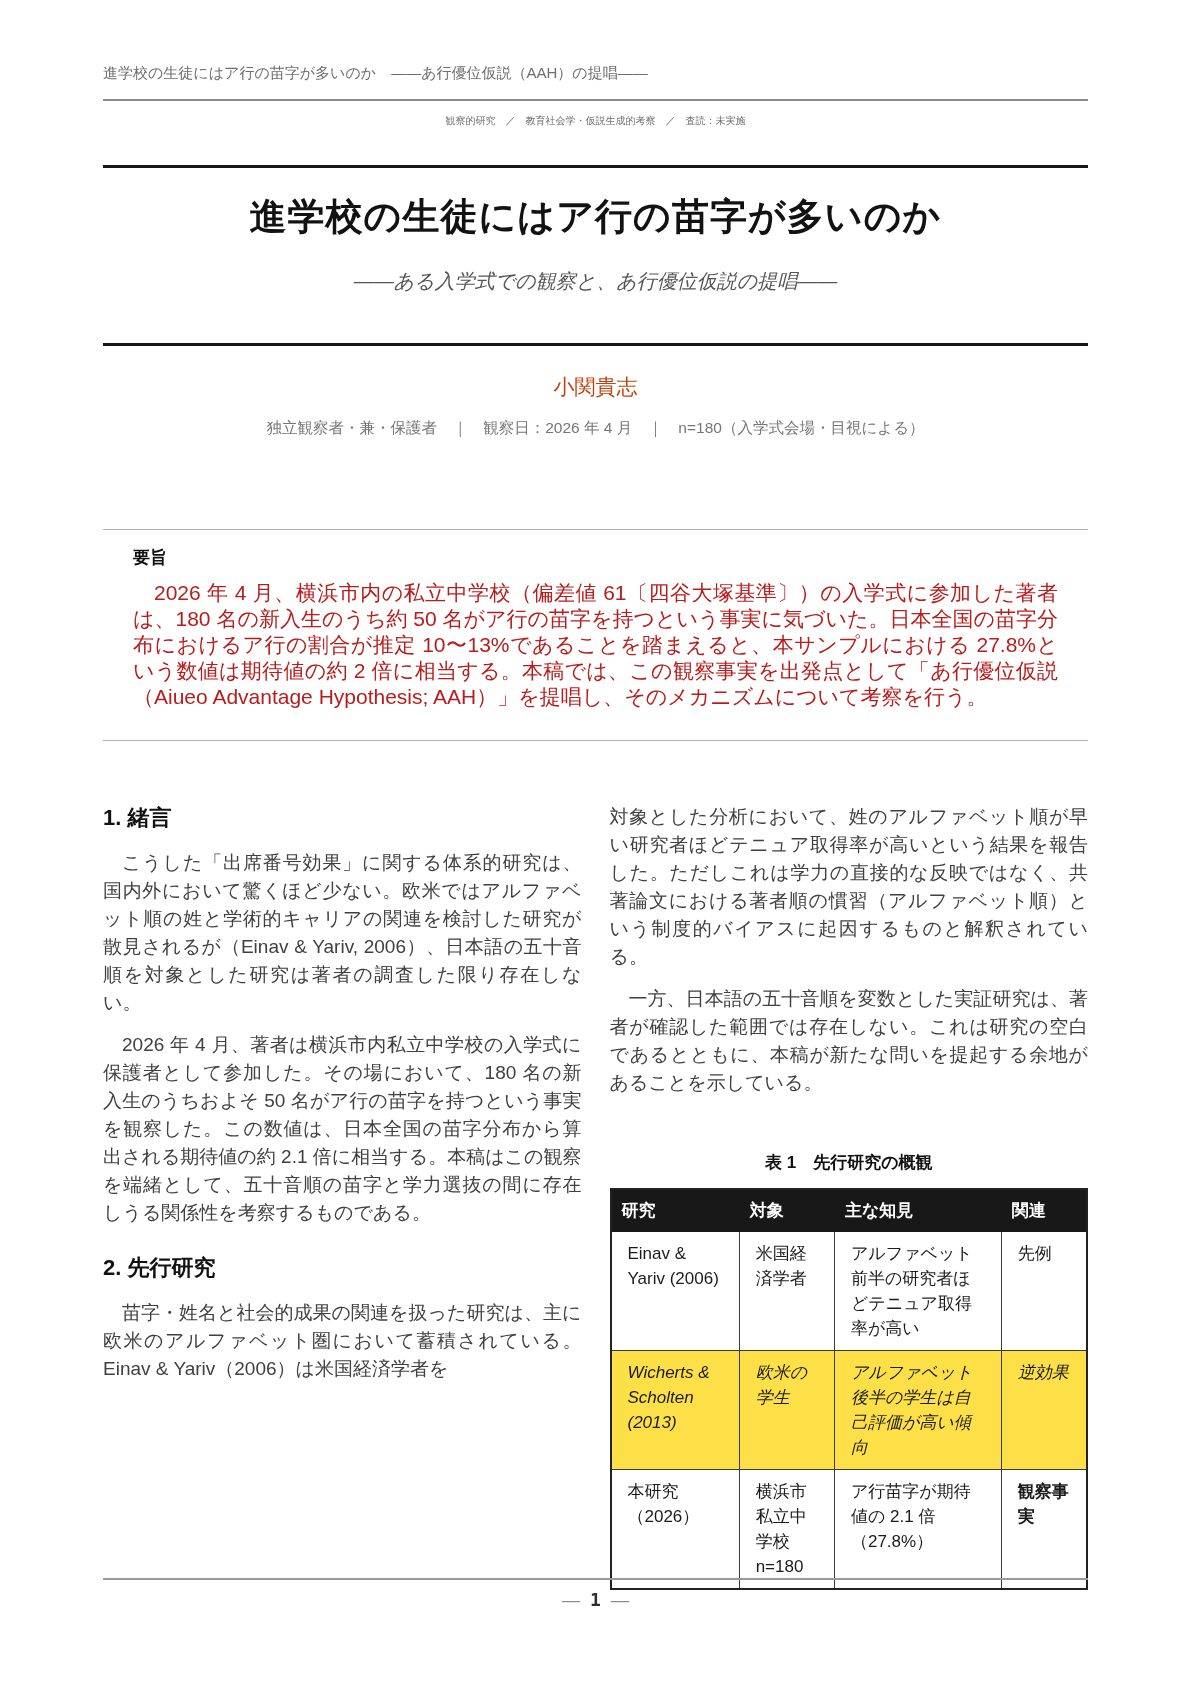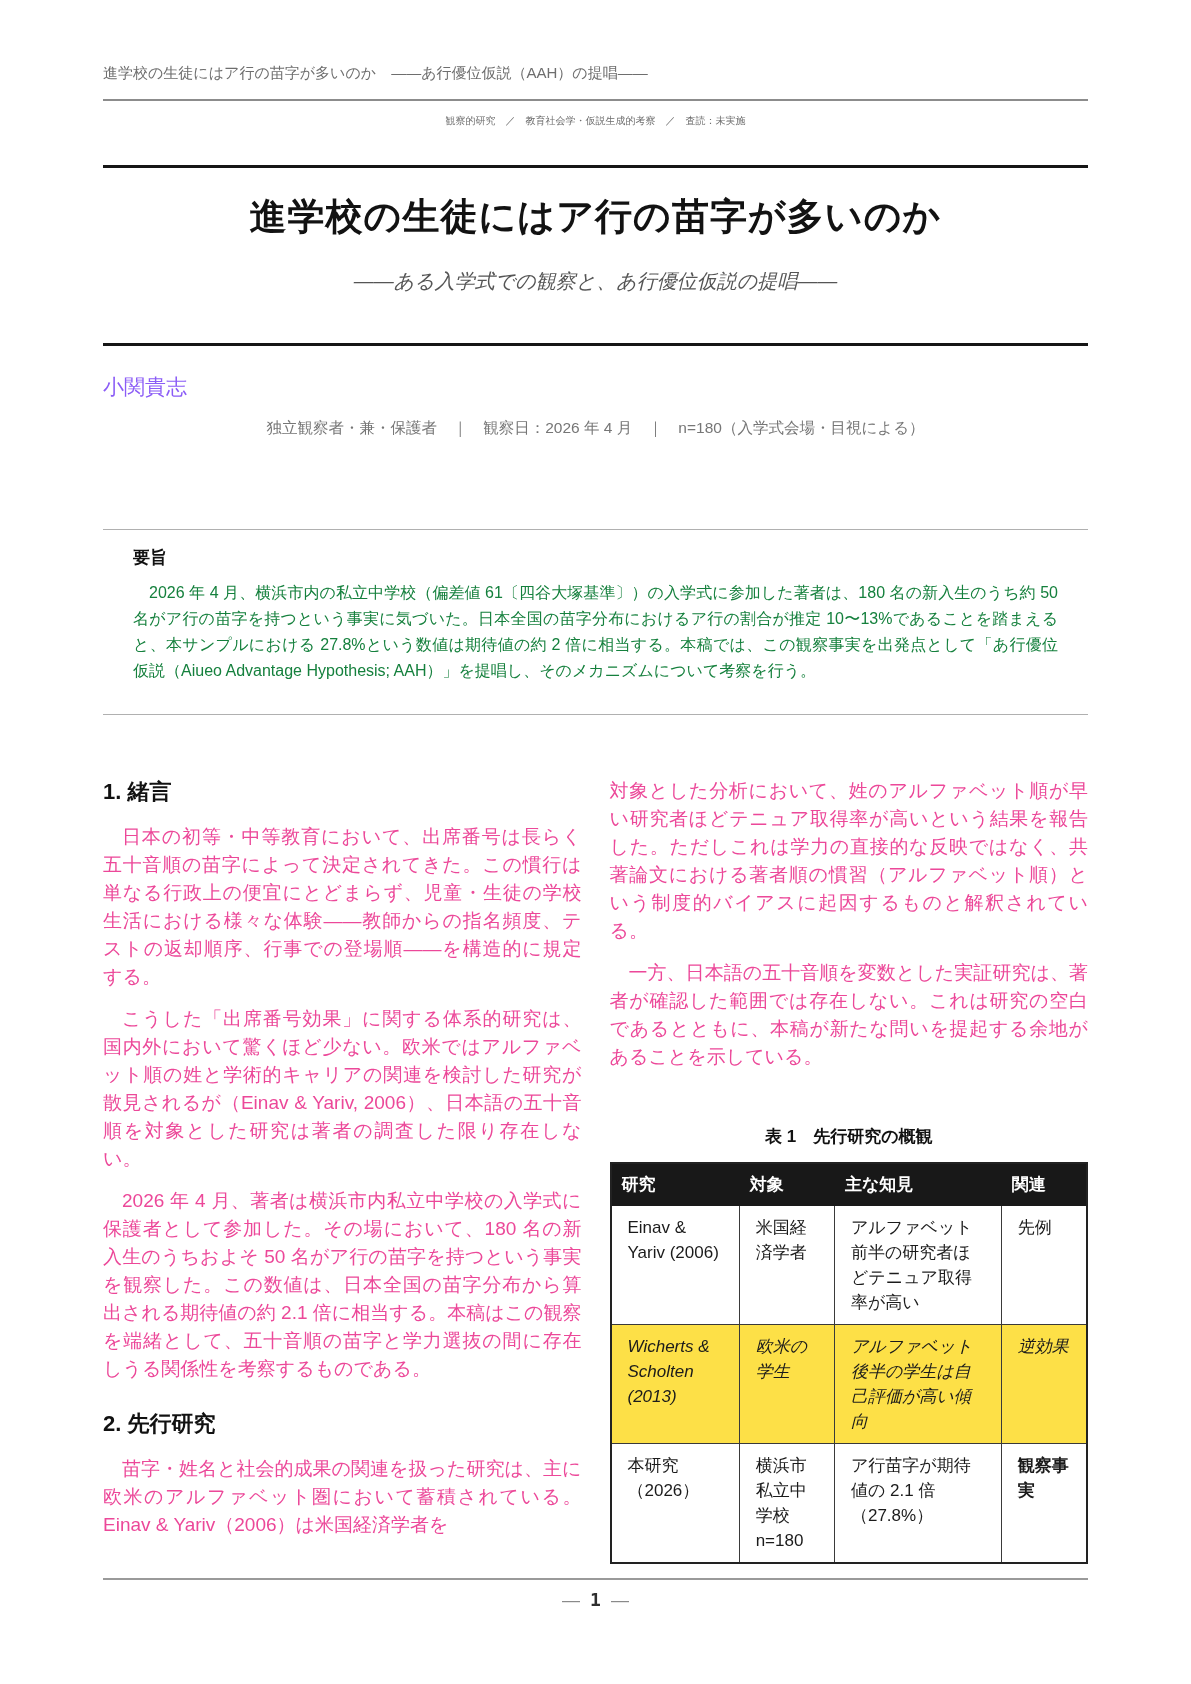--- a/index.html
+++ b/index.html
@@ -39,58 +39,58 @@
     font-size:37px;font-weight:bold;color:#121212;
     letter-spacing:1px;
   }
   .paper-subtitle{
     margin:26px 0 0 0;text-align:center;
     font-size:20px;font-style:italic;color:#555555;
   }
 
   
   .author-name{
-    margin-top:27px;
-    font-size:21px;color:#8b5cf6;
+    margin-top:27px;text-align:center;
+    font-size:21px;color:#c2410c;
   }
   .author-meta{
     margin-top:17px;text-align:center;
     font-size:15.5px;color:#767676;
   }
 
   
   .abstract{
     margin-top:90px;
     border-top:1px solid #b0b0b0;
     border-bottom:1px solid #b0b0b0;
     padding:16px 30px 30px 30px;
   }
   .abstract-heading{
     font-size:17px;font-weight:bold;color:#111111;
   }
   .abstract-body{
     margin:11px 0 0 0;
-    font-size:16px;line-height:26px;color:#15803d;
+    font-size:21px;line-height:26px;color:#b91c1c;
     text-align:justify;text-indent:1em;
   }
 
   
   .columns{
     display:flex;gap:28px;
     margin-top:62px;
   }
   .col{flex:1;min-width:0;}
   .section-heading{
     margin:0 0 16px 0;
     font-size:22px;font-weight:bold;color:#111111;
   }
   .section-heading.second{margin-top:26px;}
   .body-p{
     margin:0 0 14px 0;
-    font-size:19px;line-height:28px;color:#ec4899;
+    font-size:19px;line-height:28px;color:#404040;
     text-align:justify;
   }
   .body-p.indent{text-indent:1em;}
 
   
   .table-block{margin-top:54px;}
   .table-caption{
     text-align:center;
     font-size:17px;font-weight:bold;color:#111111;
     margin-bottom:14px;
@@ -153,21 +153,20 @@
 
     <div class="abstract">
       <div class="abstract-heading">要旨</div>
       <p class="abstract-body">2026 年 4 月、横浜市内の私立中学校（偏差値 61〔四谷大塚基準〕）の入学式に参加した著者は、180 名の新入生のうち約 50 名がア行の苗字を持つという事実に気づいた。日本全国の苗字分布におけるア行の割合が推定 10〜13%であることを踏まえると、本サンプルにおける 27.8%という数値は期待値の約 2 倍に相当する。本稿では、この観察事実を出発点として「あ行優位仮説（Aiueo Advantage Hypothesis; AAH）」を提唱し、そのメカニズムについて考察を行う。</p>
     </div>
 
     <div class="columns">
 
       <div class="col">
         <h2 class="section-heading">1. 緒言</h2>
-        <p class="body-p indent">日本の初等・中等教育において、出席番号は長らく五十音順の苗字によって決定されてきた。この慣行は単なる行政上の便宜にとどまらず、児童・生徒の学校生活における様々な体験——教師からの指名頻度、テストの返却順序、行事での登場順——を構造的に規定する。</p>
         <p class="body-p indent">こうした「出席番号効果」に関する体系的研究は、国内外において驚くほど少ない。欧米ではアルファベット順の姓と学術的キャリアの関連を検討した研究が散見されるが（Einav &amp; Yariv, 2006）、日本語の五十音順を対象とした研究は著者の調査した限り存在しない。</p>
         <p class="body-p indent">2026 年 4 月、著者は横浜市内私立中学校の入学式に保護者として参加した。その場において、180 名の新入生のうちおよそ 50 名がア行の苗字を持つという事実を観察した。この数値は、日本全国の苗字分布から算出される期待値の約 2.1 倍に相当する。本稿はこの観察を端緒として、五十音順の苗字と学力選抜の間に存在しうる関係性を考察するものである。</p>
         <h2 class="section-heading second">2. 先行研究</h2>
         <p class="body-p indent">苗字・姓名と社会的成果の関連を扱った研究は、主に欧米のアルファベット圏において蓄積されている。Einav &amp; Yariv（2006）は米国経済学者を</p>
       </div>
 
       <div class="col">
         <p class="body-p">対象とした分析において、姓のアルファベット順が早い研究者ほどテニュア取得率が高いという結果を報告した。ただしこれは学力の直接的な反映ではなく、共著論文における著者順の慣習（アルファベット順）という制度的バイアスに起因するものと解釈されている。</p>
         <p class="body-p indent">一方、日本語の五十音順を変数とした実証研究は、著者が確認した範囲では存在しない。これは研究の空白であるとともに、本稿が新たな問いを提起する余地があることを示している。</p>
 

